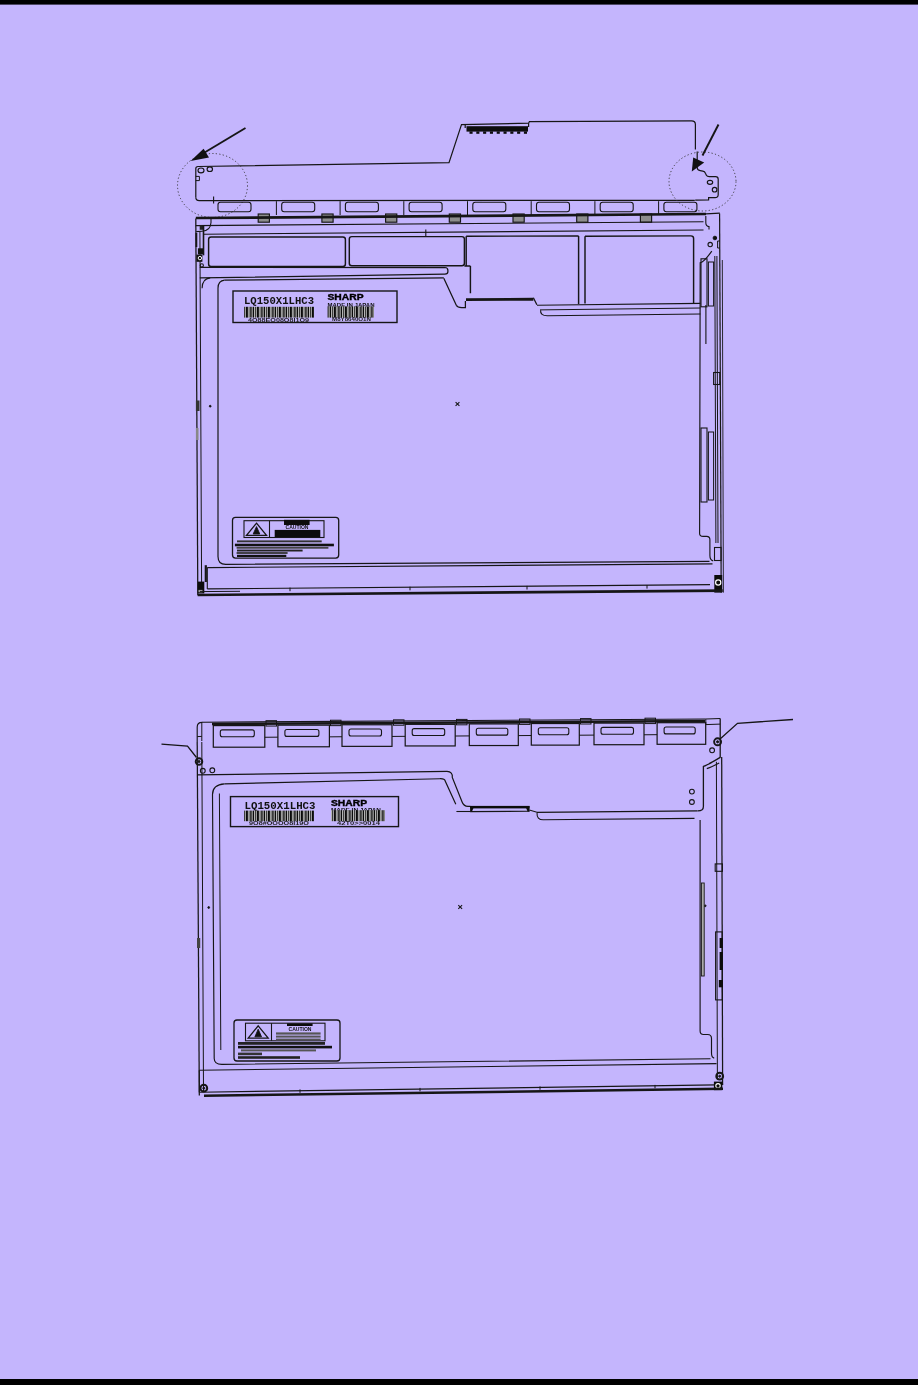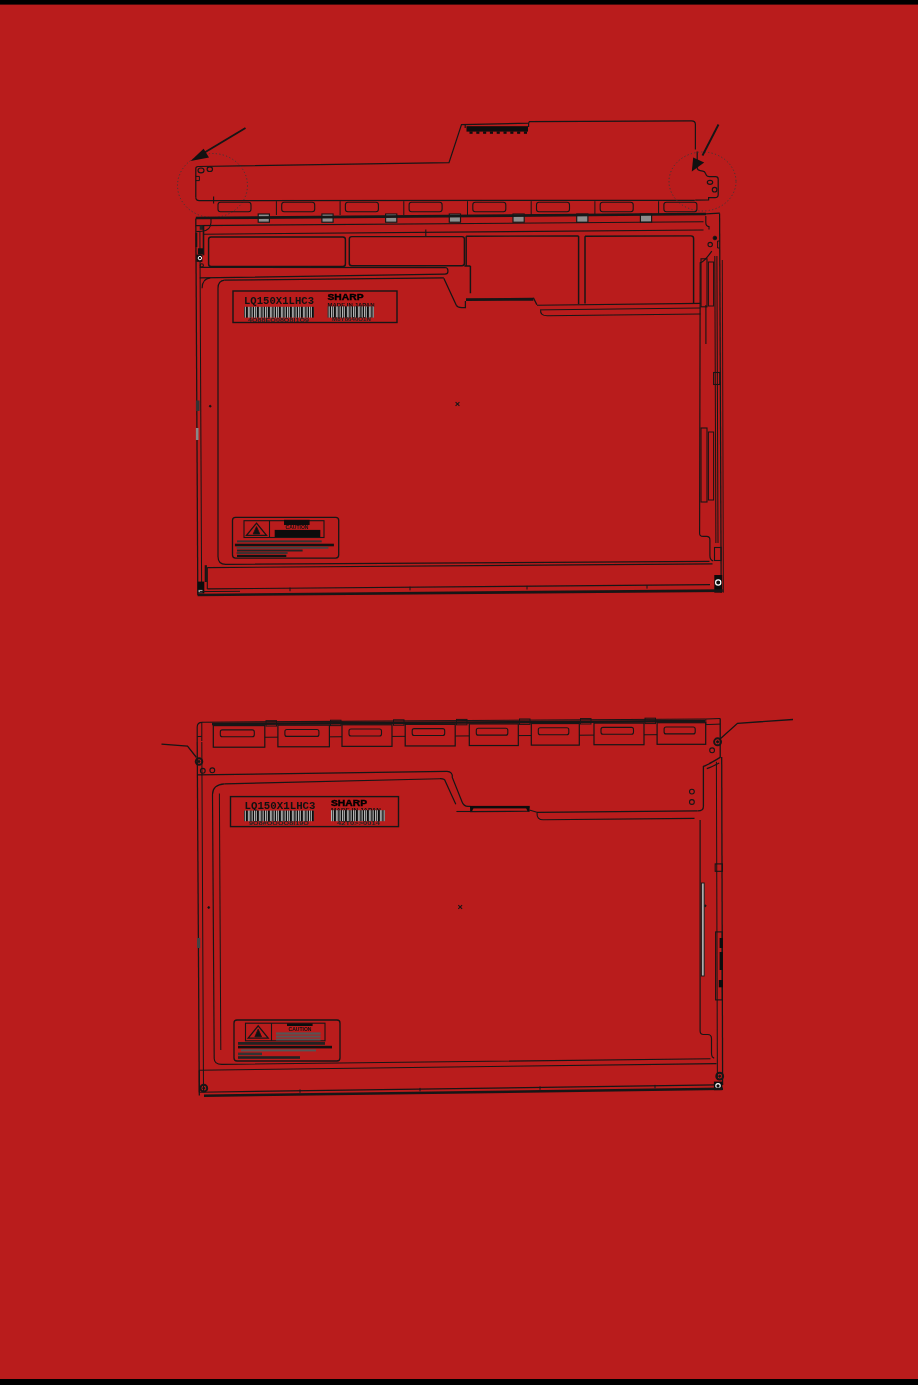--- a/index.html
+++ b/index.html
@@ -1,14 +1,14 @@
 <!DOCTYPE html>
 <html><head><meta charset="utf-8"><style>
 html,body{margin:0;padding:0;background:#ffffff;}
-.page{position:relative;width:918px;height:1385px;background:#b91c1c;overflow:hidden;font-family:"Liberation Sans",sans-serif;}
+.page{position:relative;width:918px;height:1385px;background:#c4b5fd;overflow:hidden;font-family:"Liberation Sans",sans-serif;}
 svg text{font-family:"Liberation Sans",sans-serif;}
 </style></head><body>
 <div class="page">
 <svg width="918" height="1385" viewBox="0 0 918 1385">
 <defs>
         <pattern id="bc" x="0" y="0" width="11" height="4" patternUnits="userSpaceOnUse">
           <rect x="0" y="0" width="11" height="4" fill="#fff"></rect>
           <rect x="0" y="0" width="1.3" height="4" fill="#0a0a0a"></rect>
           <rect x="2.1" y="0" width="0.8" height="4" fill="#0a0a0a"></rect>
           <rect x="3.6" y="0" width="2.3" height="4" fill="#0a0a0a"></rect>

